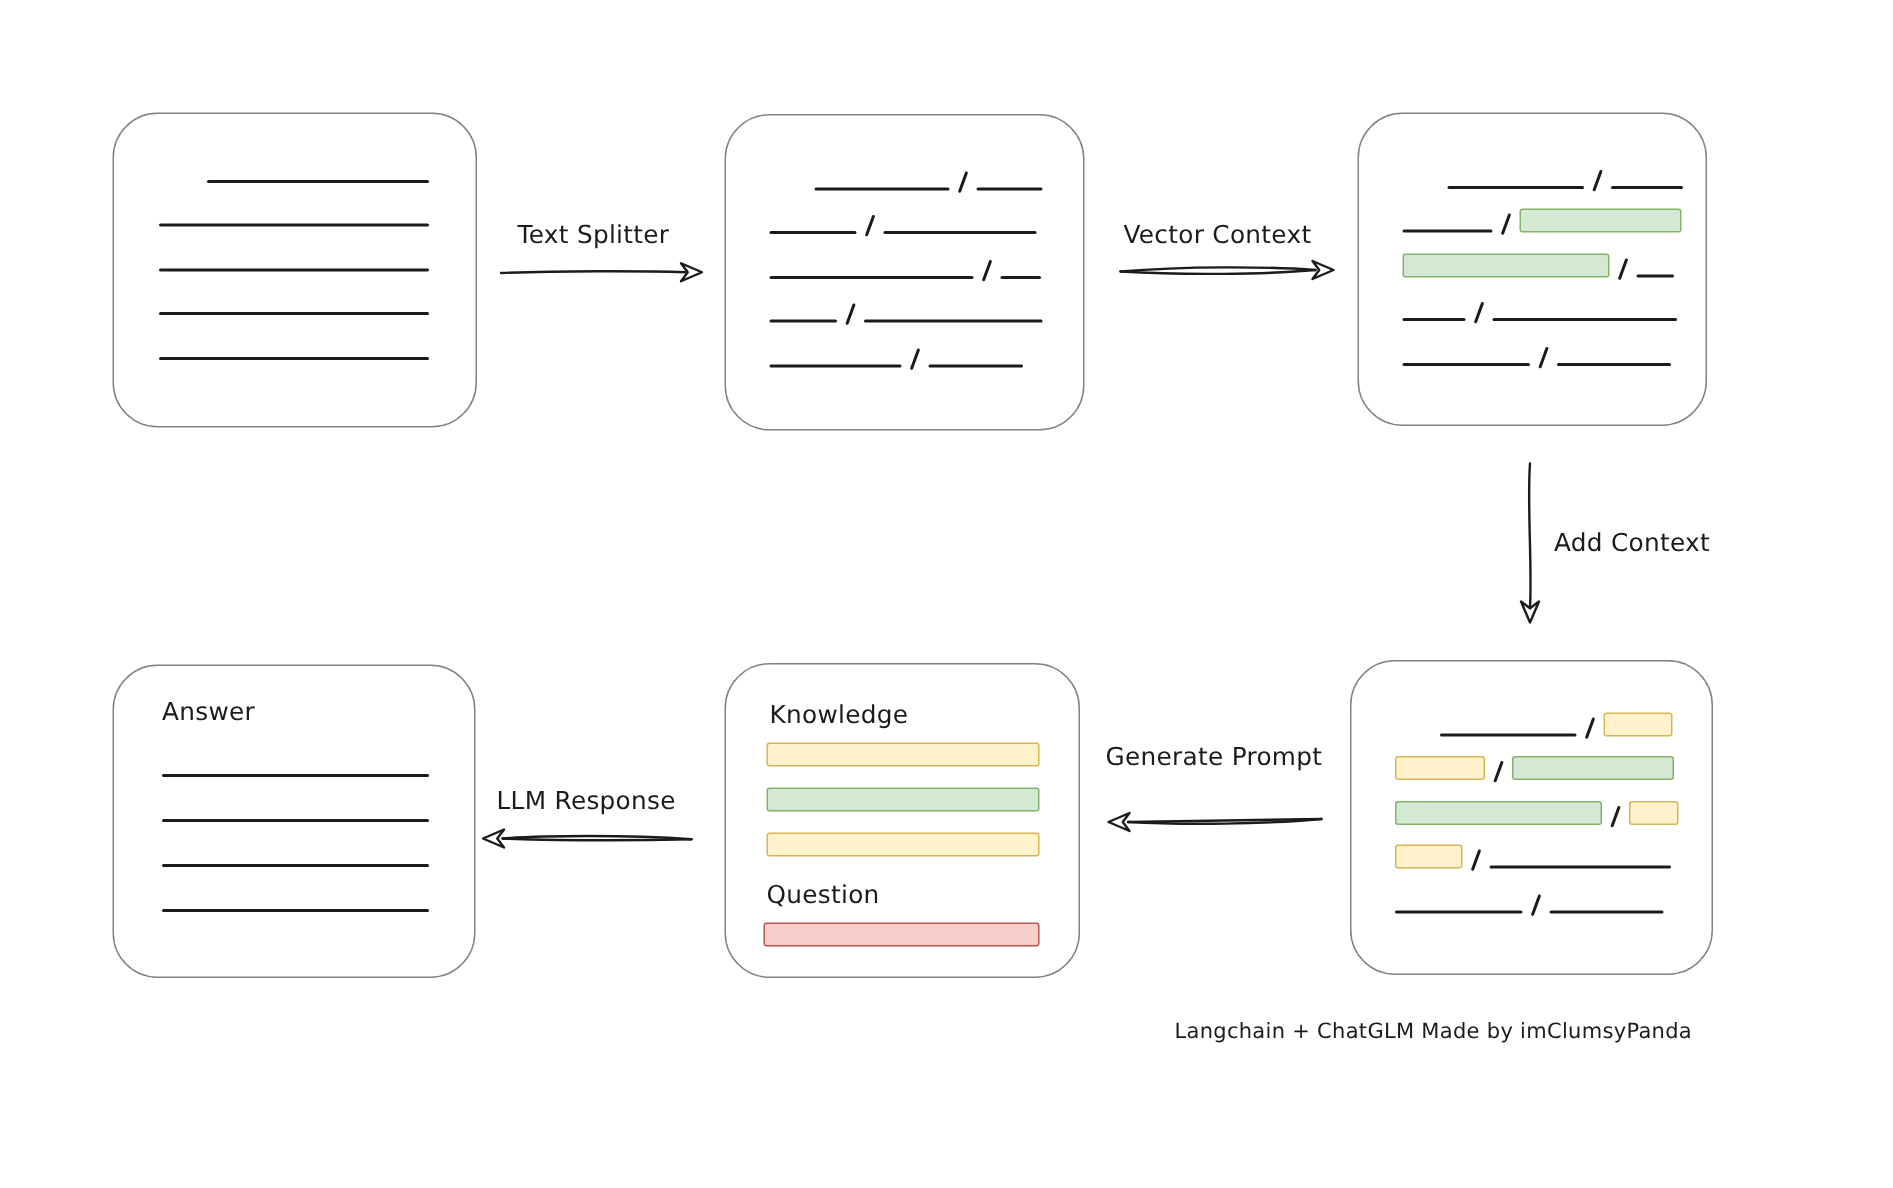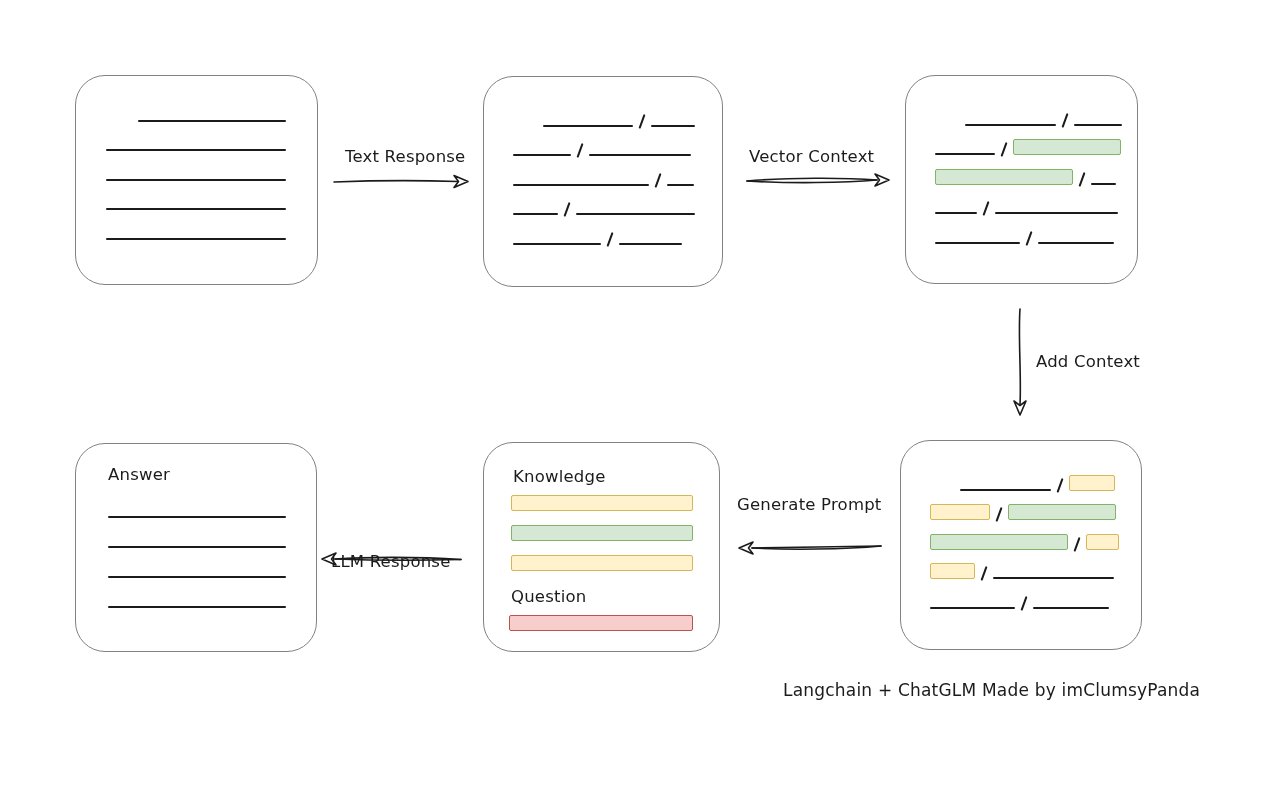--- a/index.html
+++ b/index.html
@@ -44,21 +44,21 @@
   #question-bars .bar{width:184px;}
   .bar-yellow{background:var(--yellow-fill);border:1.5px solid var(--yellow-border);}
   .bar-green{background:var(--green-fill);border:1.5px solid var(--green-border);}
   .bar-red{background:var(--red-fill);border:1.5px solid var(--red-border);}
 
   .arrow-label{position:absolute;font-size:16.5px;font-weight:500;letter-spacing:.2px;white-space:nowrap;}
   .arrow-svg{position:absolute;overflow:visible;}
   .arrow-svg path{stroke:var(--ink);stroke-width:1.6;fill:none;stroke-linecap:round;}
   .arrow-svg path.head{fill:#fff;stroke-linejoin:round;}
 
-  #caption{position:absolute;left:783px;top:680px;font-size:17px;font-weight:500;letter-spacing:.2px;white-space:nowrap;}
+  #caption{position:absolute;left:783px;top:680px;font-size:14px;font-weight:500;letter-spacing:.2px;white-space:nowrap;}
 </style>
 </head>
 <body>
 
 <div class="stage">
 
   <div class="box" id="box-document">
     <div class="rows">
         <div class="row" style="margin-left: 32px;">
           <div class="seg-line" style="width: 148px;"></div>
@@ -192,21 +192,21 @@
         <div class="bar bar-yellow"></div>
         <div class="bar bar-green"></div>
         <div class="bar bar-yellow"></div>
       </div>
     <div class="inbox-label" id="question-label">Question</div>
     <div class="bars" id="question-bars">
         <div class="bar bar-red"></div>
       </div>
   </div>
 
-  <div class="arrow-label" style="left:345px;top:147px;">Text Response</div>
+  <div class="arrow-label" style="left:345px;top:147px;">Text Splitter</div>
   <svg class="arrow-svg" style="left:332px;top:172px;" width="140" height="20">
     <path d="M2 10 C 40 8.5, 95 8.5, 126 9.5"></path>
     <path class="head" d="M136 9.5 L122 3.5 L126.5 9.5 L122 15.5 Z"></path>
   </svg>
 
   <div class="arrow-label" style="left:749px;top:147px;">Vector Context</div>
   <svg class="arrow-svg" style="left:744px;top:170px;" width="150" height="22">
     <path d="M3 11 C 45 7.5, 100 7.5, 133 10"></path>
     <path d="M3 11 C 45 13.5, 100 13, 133 10"></path>
     <path class="head" d="M145 10 L131 4 L135.5 10 L131 16 Z"></path>
@@ -218,21 +218,21 @@
   </svg>
   <div class="arrow-label" style="left:1036px;top:352px;">Add Context</div>
 
   <div class="arrow-label" style="left:737px;top:495px;">Generate Prompt</div>
   <svg class="arrow-svg" style="left:734px;top:538px;" width="152" height="22">
     <path d="M147 8 C 110 11.5, 55 12, 18 10"></path>
     <path d="M147 8 C 110 8.5, 55 9.5, 18 10"></path>
     <path class="head" d="M5 10 L19 4 L14.5 10 L19 16 Z"></path>
   </svg>
 
-  <div class="arrow-label" style="left:331px;top:552px;">LLM Response</div>
+  <div class="arrow-label" style="left:331px;top:524px;">LLM Response</div>
   <svg class="arrow-svg" style="left:318px;top:550px;" width="148" height="20">
     <path d="M143 9.5 C 100 6.5, 45 7, 17 9"></path>
     <path d="M143 9.5 C 100 10.5, 45 10, 17 9"></path>
     <path class="head" d="M4 9 L18 3 L13.5 9 L18 15 Z"></path>
   </svg>
 
   <div id="caption">Langchain + ChatGLM Made by imClumsyPanda</div>
 
 </div>
 

